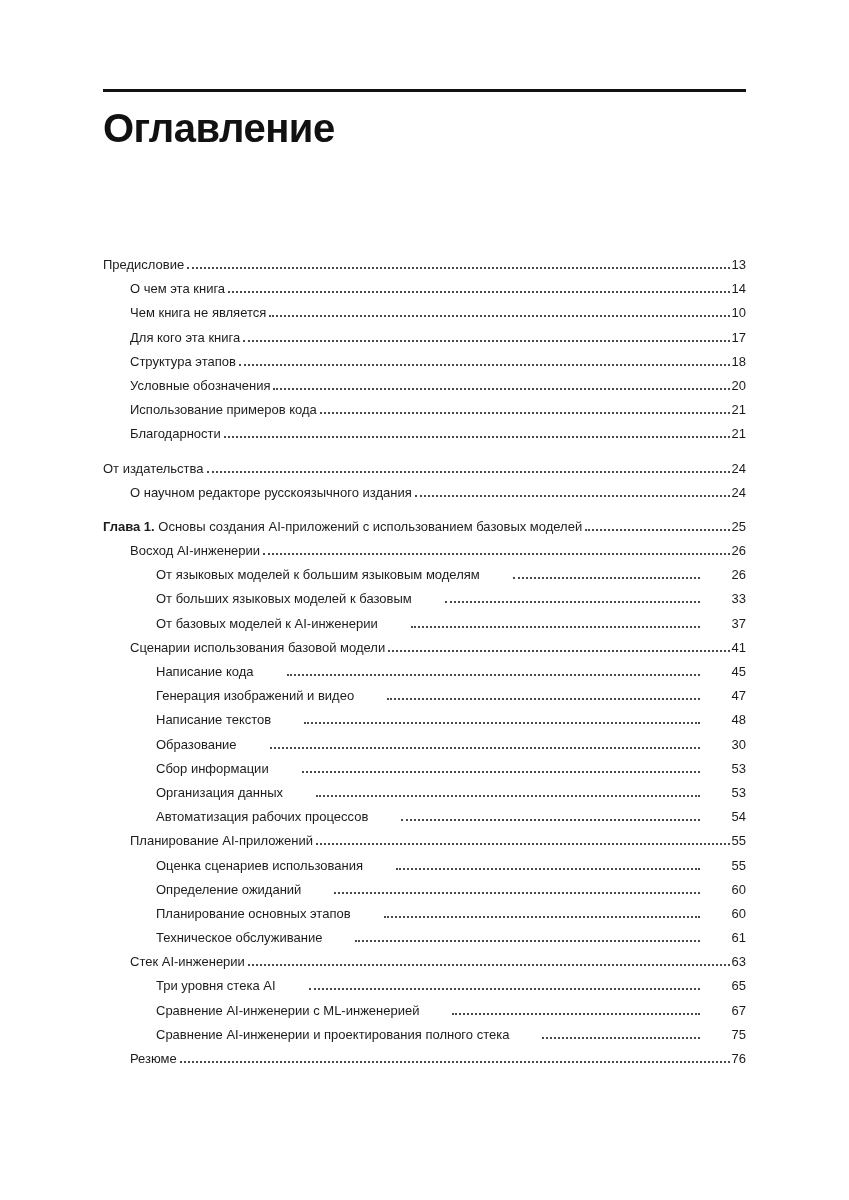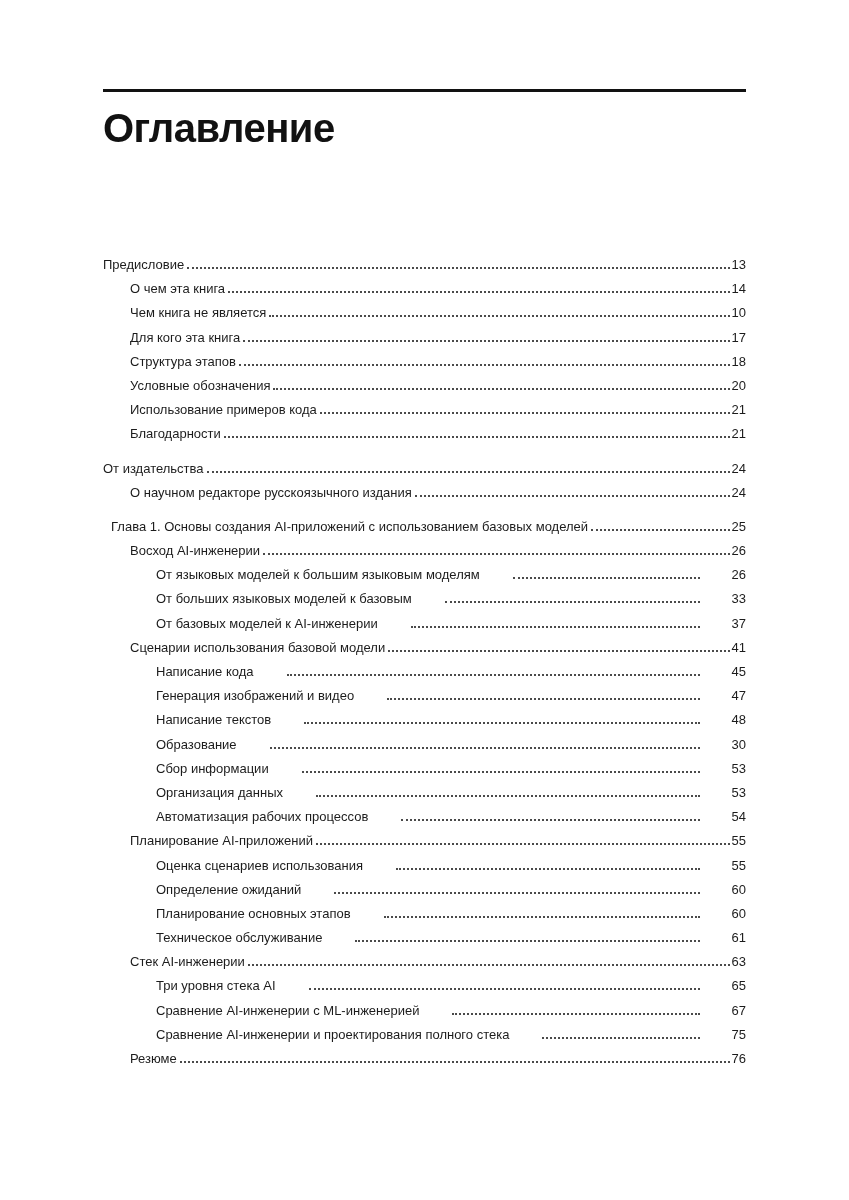--- a/index.html
+++ b/index.html
@@ -44,21 +44,21 @@
     display: flex;
     align-items: baseline;
     height: 24.2px;
     font-size: 13px;
     color: #1c1c1c;
   }
   .row.gap { margin-top: 10px; }
   .row.l1 { padding-left: 27px; }
   .row.l2 { padding-left: 53px; gap: 30px; }
   .label { white-space: nowrap; }
-  .label .bold { font-weight: normal; margin-left: 8px; }
+  .label .bold { font-weight: bold; }
   .leader {
     flex: 1;
     min-width: 8px;
     margin: 0 2px 0 3px;
     border-bottom: 2px dotted #4a4a4a;
     height: 0;
   }
   .pagenum { white-space: nowrap; }
 </style>
 </head>

